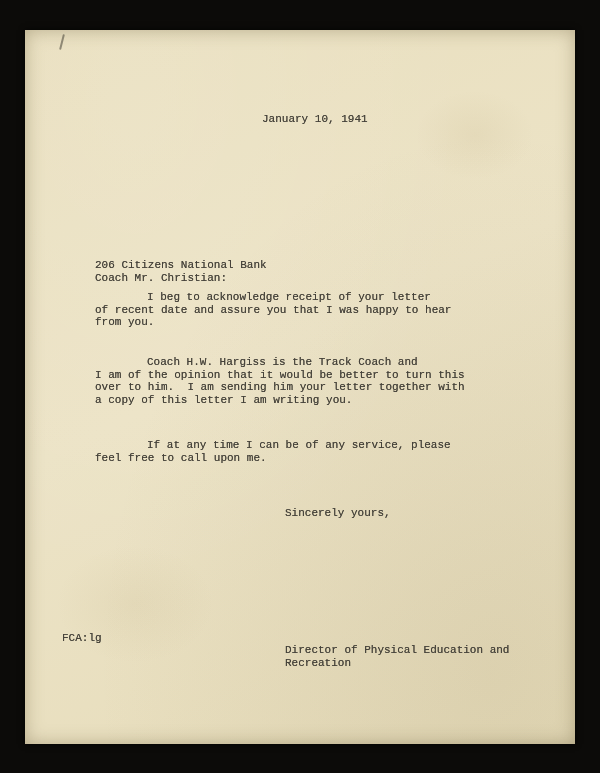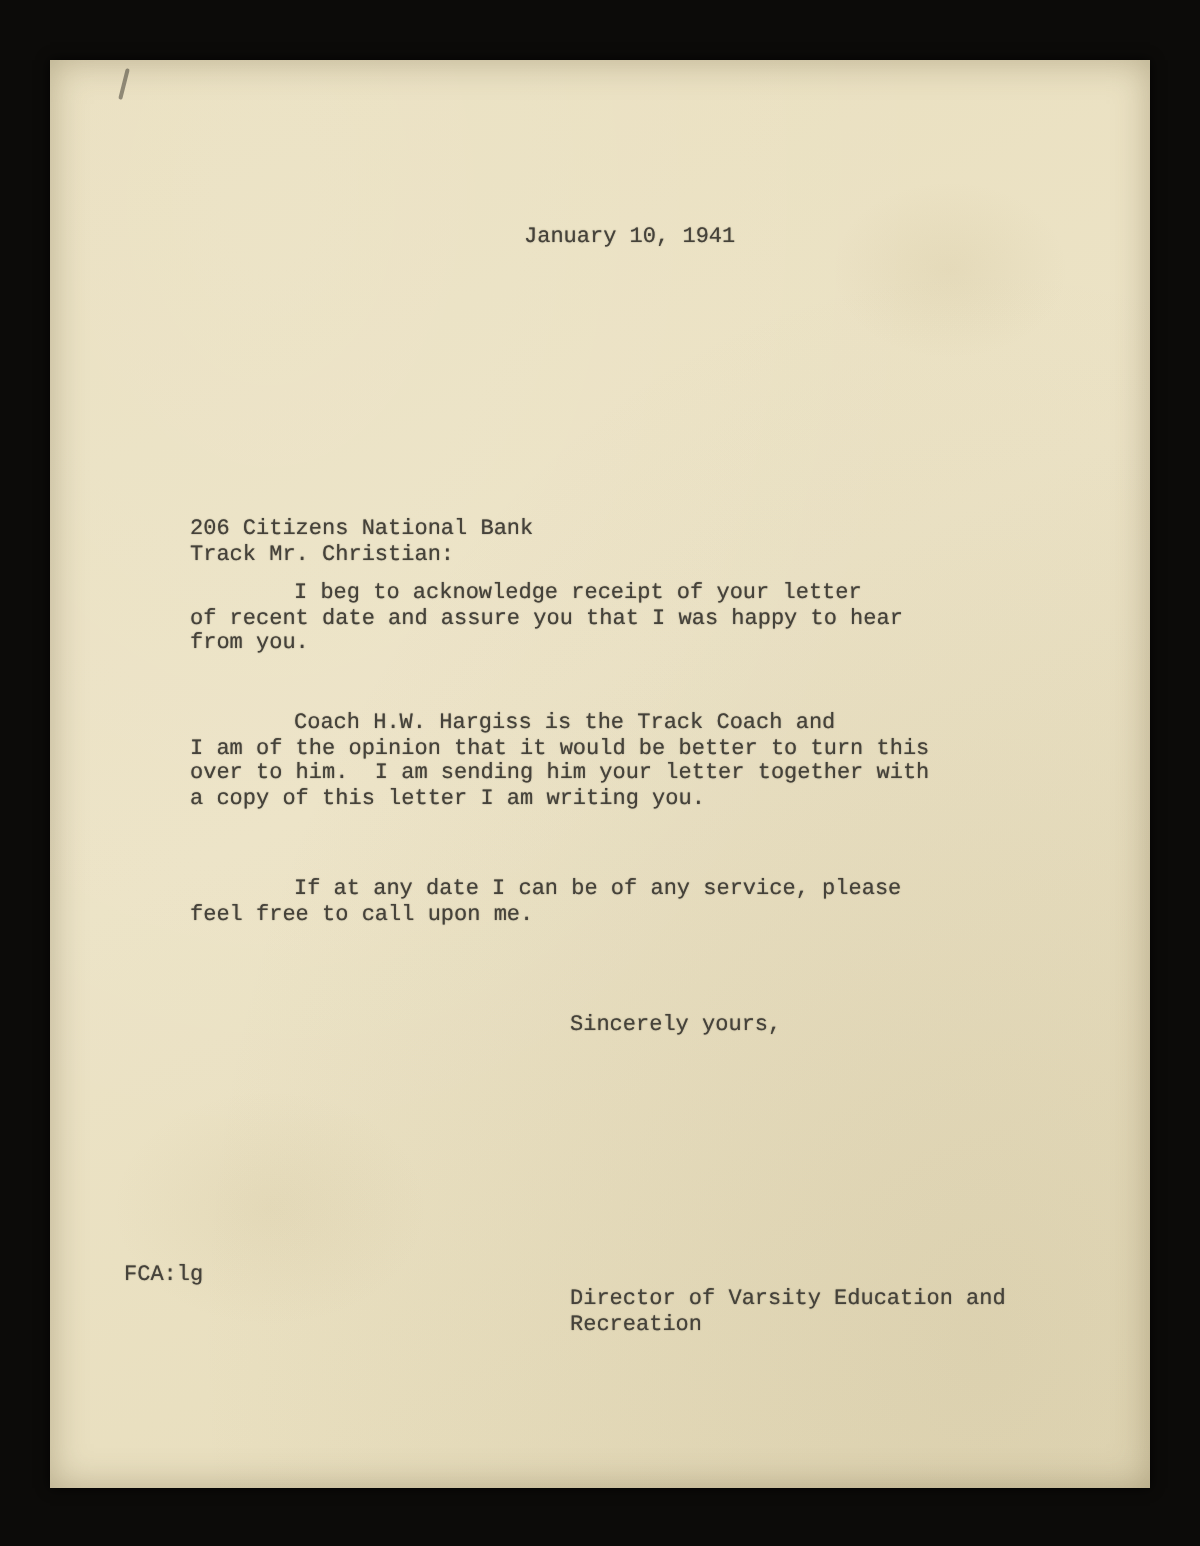--- a/index.html
+++ b/index.html
@@ -88,38 +88,38 @@
     <div class="pen-mark"></div>
     <div class="stain-a"></div>
     <div class="stain-b"></div>
 
     <div class="blk date ink">January 10, 1941</div>
 
     <div class="blk recipient ink">
       <div>206 Citizens National Bank</div>
     </div>
 
-    <div class="blk salutation ink">Track Mr. Christian:</div>
+    <div class="blk salutation ink">Coach Mr. Christian:</div>
 
     <div class="blk para p1 ink">I beg to acknowledge receipt of your letter
 of recent date and assure you that I was happy to hear
 from you.</div>
 
     <div class="blk para p2 ink">Coach H.W. Hargiss is the Track Coach and
 I am of the opinion that it would be better to turn this
 over to him.  I am sending him your letter together with
 a copy of this letter I am writing you.</div>
 
 
-    <div class="blk para p4 ink">If at any date I can be of any service, please
+    <div class="blk para p4 ink">If at any time I can be of any service, please
 feel free to call upon me.</div>
 
 
     <div class="blk sincerely ink">Sincerely yours,</div>
 
     <div class="blk sig ink">
-      <div>Director of Varsity Education and Recreation</div>
+      <div>Director of Physical Education and Recreation</div>
     </div>
 
     <div class="blk ref ink">FCA:lg</div>
 
   </div>
 </div>
 
 </body></html>

